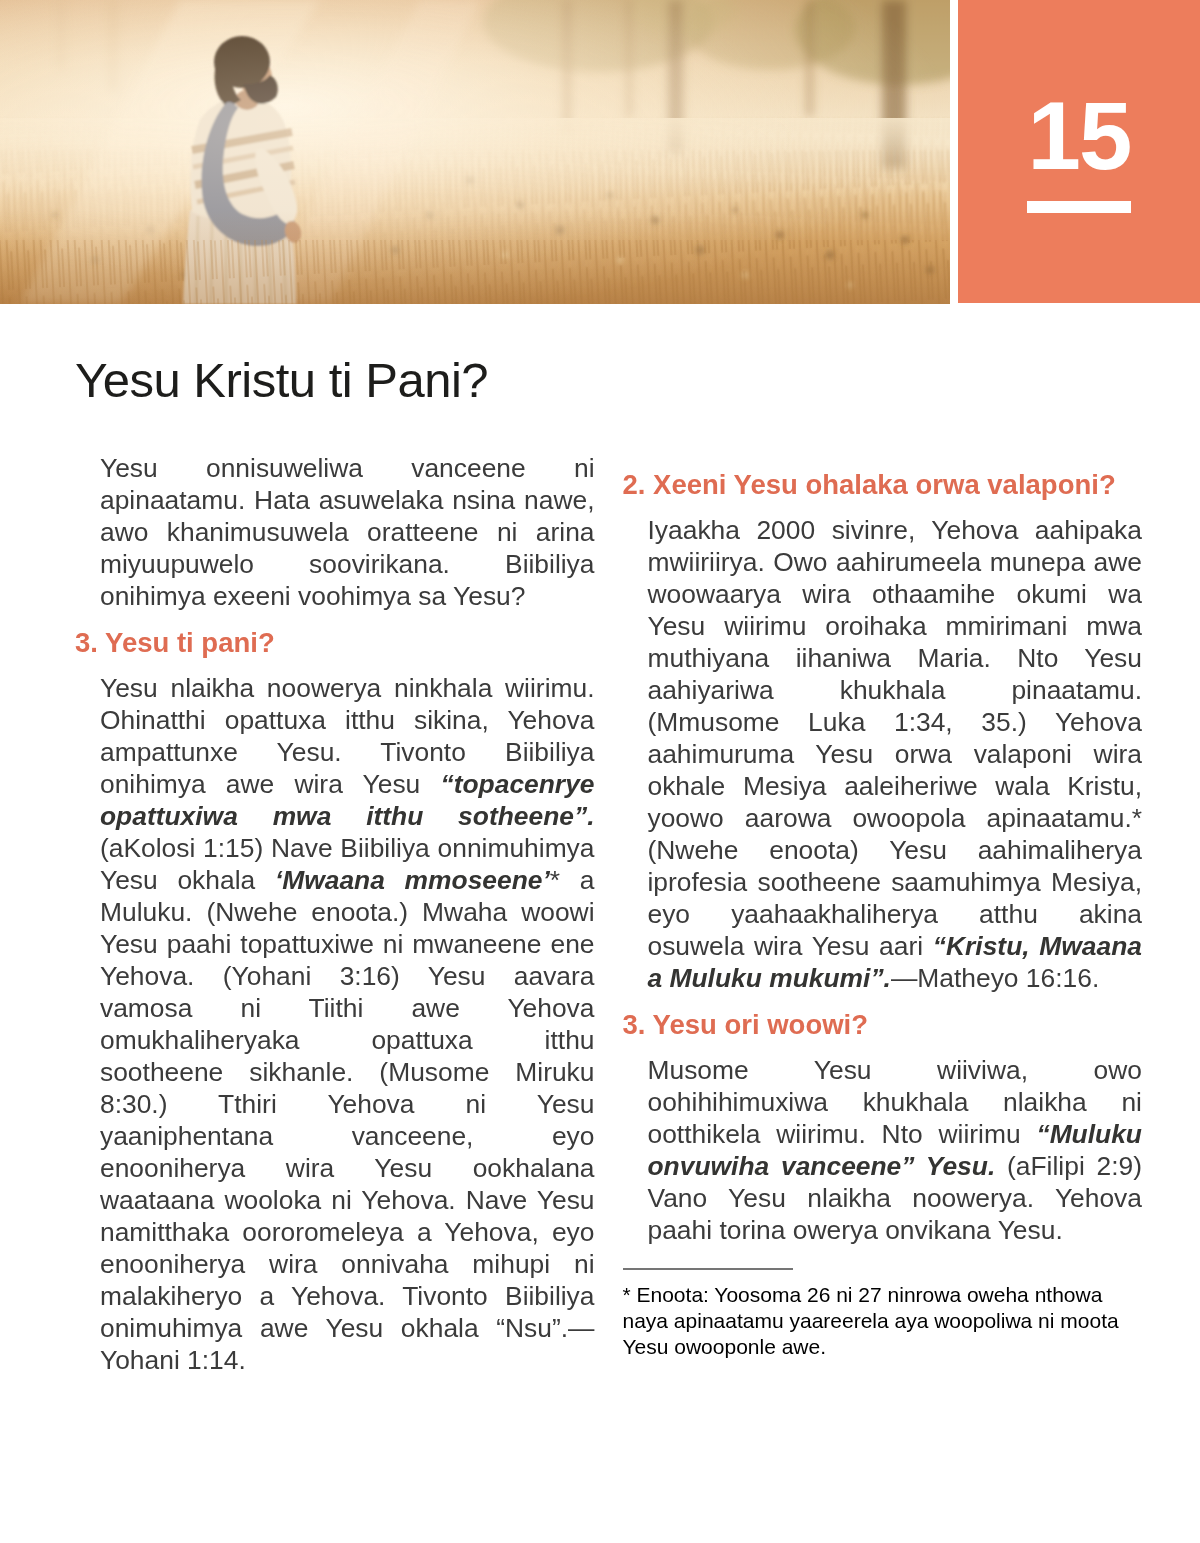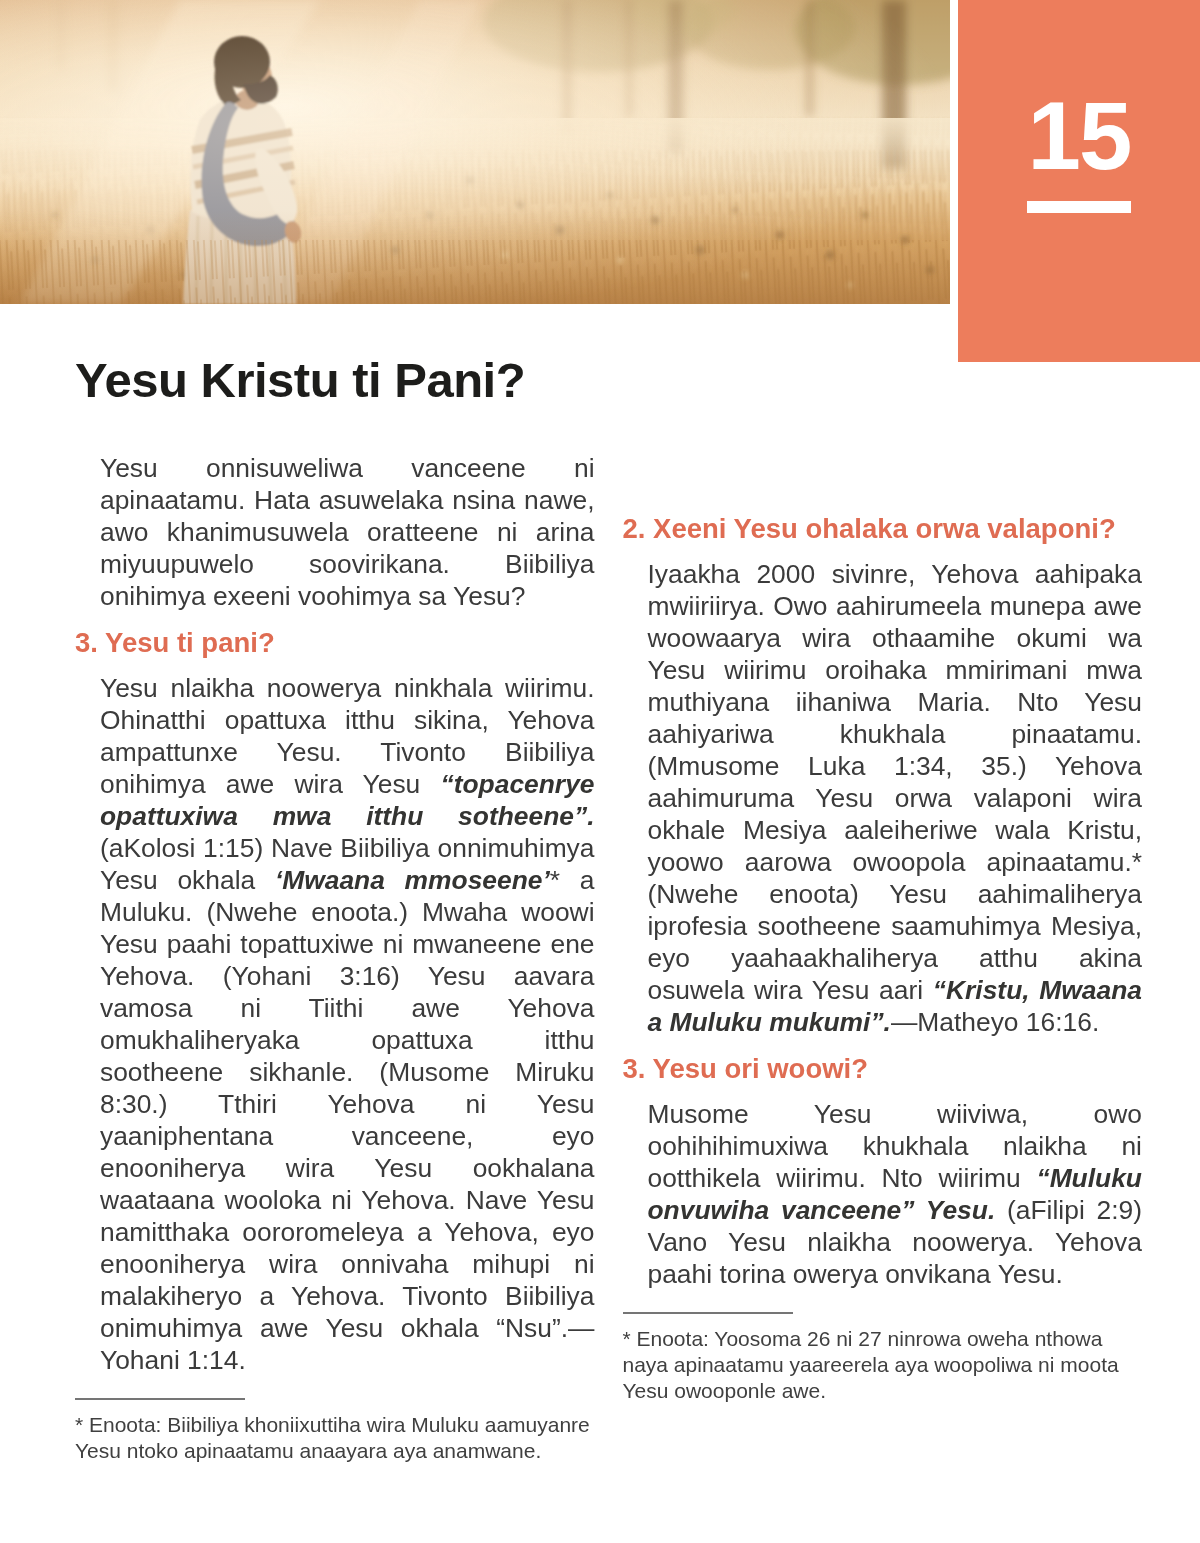--- a/index.html
+++ b/index.html
@@ -3,46 +3,46 @@
 <meta charset="utf-8">
 <style>
   html,body{margin:0;padding:0;background:#ffffff;}
   body{font-family:"Liberation Sans", sans-serif;}
   .page{position:relative;width:1200px;height:1543px;margin:0 auto;background:#fff;overflow:hidden;}
 
   
   .hero{position:relative;height:304px;}
   .hero-photo{position:absolute;left:0;top:0;width:950px;height:304px;overflow:hidden;}
   .hero-photo svg{display:block;width:100%;height:100%;}
-  .badge{position:absolute;top:0;right:0;width:242px;height:362px;
+  .badge{position:absolute;top:0;right:0;width:242px;height:303px;
          background:var(--accent-block,#ED7D5C);
          display:flex;flex-direction:column;align-items:center;}
   .badge-number{margin-top:88px;font-size:96px;line-height:96px;font-weight:bold;
                 color:#ffffff;letter-spacing:-2px;}
   .badge-bar{width:104px;height:12px;background:#ffffff;margin-top:17px;}
 
   
-  h1.title{margin:48px 0 0 75px;font-size:49px;line-height:56px;font-weight:bold;
+  h1.title{margin:48px 0 0 75px;font-size:49px;line-height:56px;font-weight:normal;
            color:#1d1d1b;letter-spacing:-0.5px;}
 
   
   .columns{display:flex;gap:28px;margin:44px 58px 0 75px;align-items:center;}
   .col{flex:1;min-width:0;}
 
   .body{font-size:26.4px;line-height:32px;color:#3b3b3b;text-align:justify;
         margin:0 0 0 25px;}
   .body b{font-weight:bold;color:#343432;font-style:italic;}
 
   h2.section-heading{font-size:27.5px;line-height:33px;font-weight:bold;
                      color:var(--accent-heading,#DF6C52);margin:14px 0 13px 0;}
   .col > h2.section-heading:first-child{margin-top:0;}
 
   .footnote-block{margin-top:22px;}
   .footnote-rule{width:170px;border:0;border-top:2px solid #757575;margin:0 0 12px 0;}
-  .footnote{font-size:21px;line-height:26px;color:#404040;margin:0;text-align:left;}
+  .footnote{font-size:21px;line-height:26px;color:#000000;margin:0;text-align:left;}
 </style>
 </head>
 <body>
 
 <div class="page">
 
   <header class="hero">
     <div class="hero-photo" aria-label="Man in a cream striped robe with a grey shawl walking through a sunlit golden field with hazy trees">
       <svg viewBox="0 0 950 304" preserveAspectRatio="none" role="img">
         <defs>
@@ -185,24 +185,20 @@
   <h1 class="title">Yesu Kristu ti Pani?</h1>
 
   <main class="columns">
 
     <div class="col">
       <p class="body">Yesu onnisuweliwa vanceene ni apinaatamu. Hata asuwelaka nsina nawe, awo khanimusuwela oratteene ni arina miyuupuwelo soovirikana. Biibiliya onihimya exeeni voohimya sa Yesu?</p>
 
       <h2 class="section-heading">3. Yesu ti pani?</h2>
       <p class="body"><span>Yesu nlaikha noowerya ninkhala wiirimu. Ohinatthi opattuxa itthu sikina, Yehova ampattunxe Yesu. Tivonto Biibiliya onihimya awe wira Yesu </span><b>“topacenrye opattuxiwa mwa itthu sotheene”.</b><span> (aKolosi 1:15) Nave Biibiliya onnimuhimya Yesu okhala </span><b>‘Mwaana mmoseene’</b><span>* a Muluku. (Nwehe enoota.) Mwaha woowi Yesu paahi topattuxiwe ni mwaneene ene Yehova. (Yohani 3:16) Yesu aavara vamosa ni Tiithi awe Yehova omukhaliheryaka opattuxa itthu sootheene sikhanle. (Musome Miruku 8:30.) Tthiri Yehova ni Yesu yaaniphentana vanceene, eyo enooniherya wira Yesu ookhalana waataana wooloka ni Yehova. Nave Yesu namitthaka oororomeleya a Yehova, eyo enooniherya wira onnivaha mihupi ni malakiheryo a Yehova. Tivonto Biibiliya onimuhimya awe Yesu okhala “Nsu”.—Yohani 1:14.</span></p>
 
-      <div class="footnote-block">
-        <hr class="footnote-rule">
-        <p class="footnote">* Enoota: Biibiliya khoniixuttiha wira Muluku aamuyanre Yesu ntoko apinaatamu anaayara aya anamwane.</p>
-      </div>
     </div>
 
     <div class="col">
       <h2 class="section-heading">2. Xeeni Yesu ohalaka orwa valaponi?</h2>
       <p class="body"><span>Iyaakha 2000 sivinre, Yehova aahipaka mwiiriirya. Owo aahirumeela munepa awe woowaarya wira othaamihe okumi wa Yesu wiirimu oroihaka mmirimani mwa muthiyana iihaniwa Maria. Nto Yesu aahiyariwa khukhala pinaatamu. (Mmusome Luka 1:34, 35.) Yehova aahimuruma Yesu orwa valaponi wira okhale Mesiya aaleiheriwe wala Kristu, yoowo aarowa owoopola apinaatamu.* (Nwehe enoota) Yesu aahimaliherya iprofesia sootheene saamuhimya Mesiya, eyo yaahaakhaliherya atthu akina osuwela wira Yesu aari </span><b>“Kristu, Mwaana a Muluku mukumi”.</b><span>—Matheyo 16:16.</span></p>
 
       <h2 class="section-heading">3. Yesu ori woowi?</h2>
       <p class="body"><span>Musome Yesu wiiviwa, owo oohihihimuxiwa khukhala nlaikha ni ootthikela wiirimu. Nto wiirimu </span><b>“Muluku onvuwiha vanceene” Yesu.</b><span> (aFilipi 2:9) Vano Yesu nlaikha noowerya. Yehova paahi torina owerya onvikana Yesu.</span></p>
 
       <div class="footnote-block">

